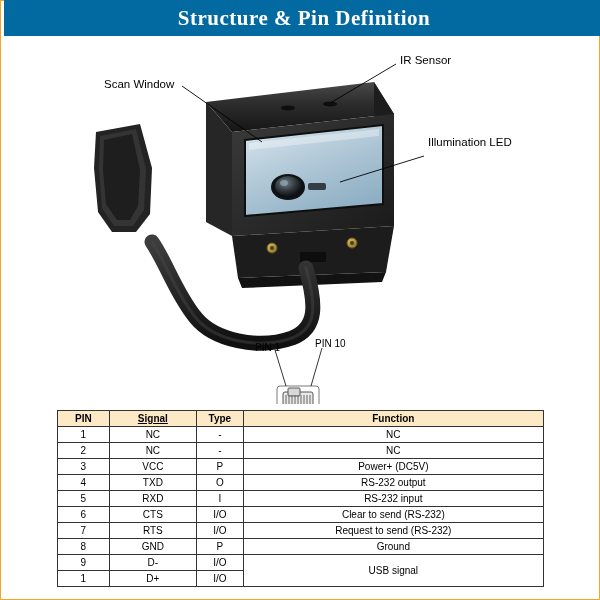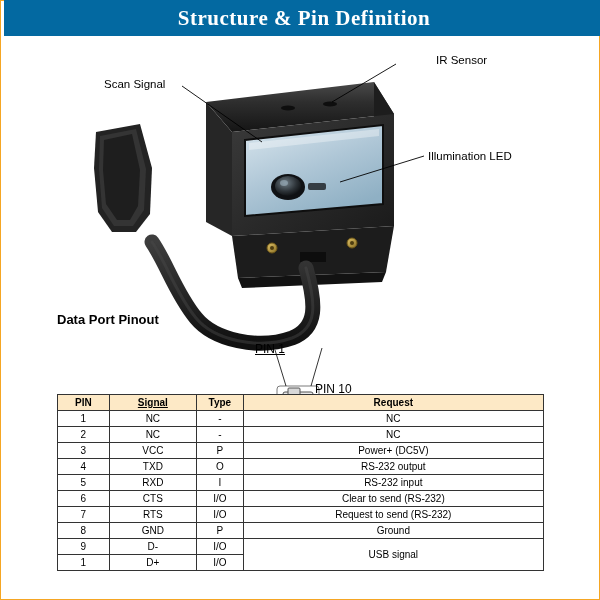--- a/index.html
+++ b/index.html
@@ -48,44 +48,43 @@
     width: 600px;
     height: 368px;
   }
   .callout-label {
     position: absolute;
     font-size: 11.5px;
     color: #000000;
     white-space: nowrap;
   }
   .label-scan-window { left: 104px; top: 42px; }
-  .label-ir-sensor   { left: 400px; top: 18px; margin-left: 36px; }
-  .label-illum-led   { left: 428px; top: 114px; }
+  .label-ir-sensor   { left: 400px; top: 18px; }
+  .label-illum-led   { left: 428px; top: 100px; }
   .label-data-port {
     left: 57px; top: 276px;
     font-size: 13px;
     font-weight: bold;
   }
   .pin-label {
     position: absolute;
-    font-size: 12px;
+    font-size: 10px;
     color: #000000;
     white-space: nowrap;
-    text-decoration: underline;
   }
   .label-pin1  { left: 255px; top: 306px; }
-  .label-pin10 { left: 315px; top: 302px; margin-top: 44px; }
+  .label-pin10 { left: 315px; top: 302px; }
 
   svg.art { position: absolute; left: 0; top: 0; }
 
   
   .pin-table-wrap {
     position: absolute;
     left: 57px;
-    top: 394px;
+    top: 410px;
     width: 487px;
   }
   table.pin-table {
     border-collapse: collapse;
     width: 487px;
     font-size: 10px;
     color: #000000;
   }
   table.pin-table th,
   table.pin-table td {
@@ -202,36 +201,35 @@
     <line x1="275" y1="314" x2="286" y2="350" stroke="#000000" stroke-width="0.8"></line>
     <line x1="322" y1="312" x2="311" y2="350" stroke="#000000" stroke-width="0.8"></line>
 
     <line x1="182" y1="50" x2="262" y2="106" stroke="#000000" stroke-width="0.9"></line>
 
     <line x1="396" y1="28" x2="332" y2="66" stroke="#000000" stroke-width="0.9"></line>
 
     <line x1="424" y1="120" x2="340" y2="146" stroke="#000000" stroke-width="0.9"></line>
   </svg>
 
-  <div class="callout-label label-scan-window">Scan Signal</div>
+  <div class="callout-label label-scan-window">Scan Window</div>
   <div class="callout-label label-ir-sensor">IR Sensor</div>
   <div class="callout-label label-illum-led">Illumination LED</div>
-  <div class="callout-label label-data-port">Data Port Pinout</div>
   <div class="pin-label label-pin1">PIN 1</div>
   <div class="pin-label label-pin10">PIN 10</div>
 </div>
 
 <div class="pin-table-wrap">
   <table class="pin-table">
     <thead>
       <tr>
         <th class="col-pin">PIN</th>
         <th class="col-signal">Signal</th>
         <th class="col-type">Type</th>
-        <th class="col-function">Request</th>
+        <th class="col-function">Function</th>
       </tr>
     </thead>
     <tbody>
       <tr>
         <td>1</td>
         <td>NC</td>
         <td>-</td>
         <td>NC</td>
       </tr>
       <tr>

